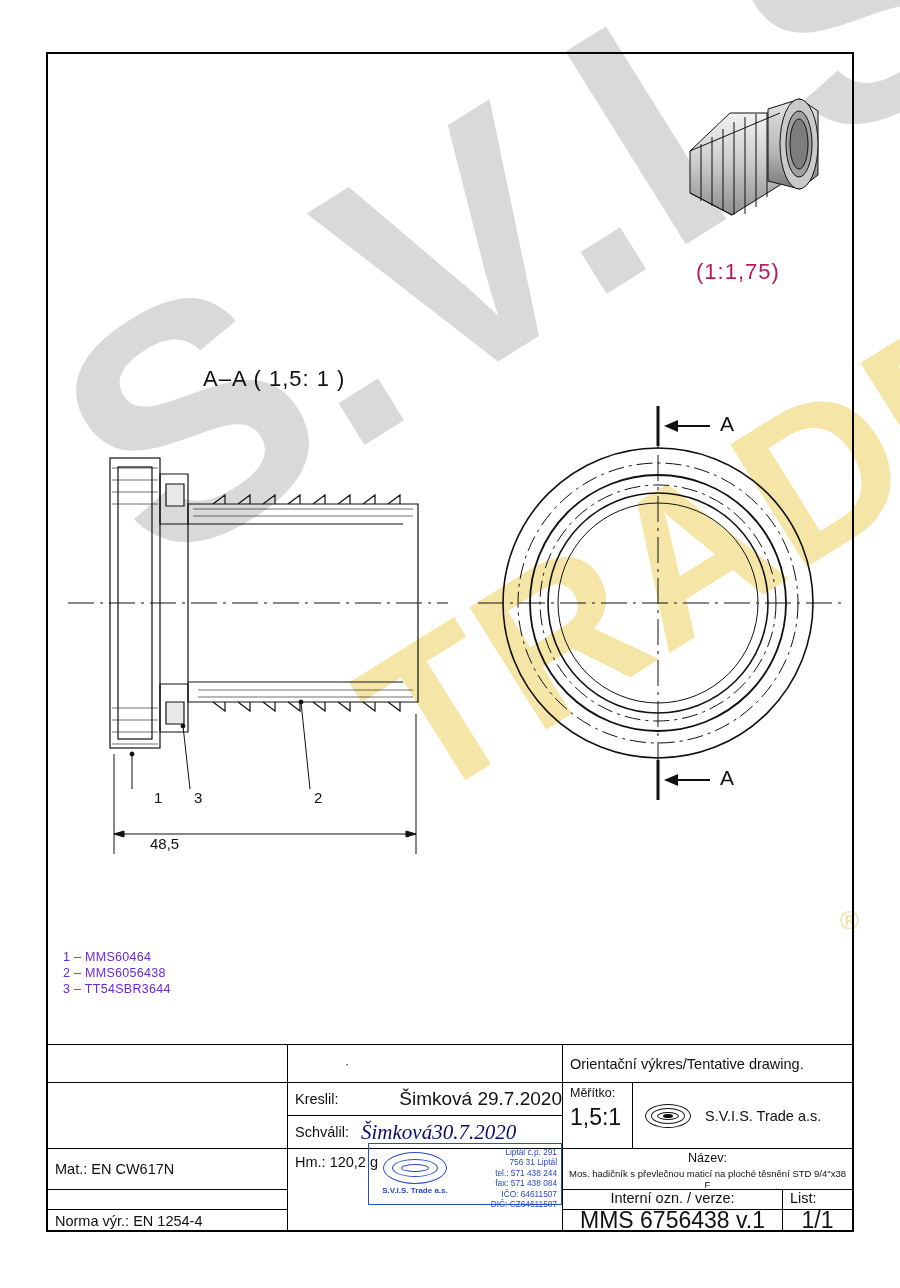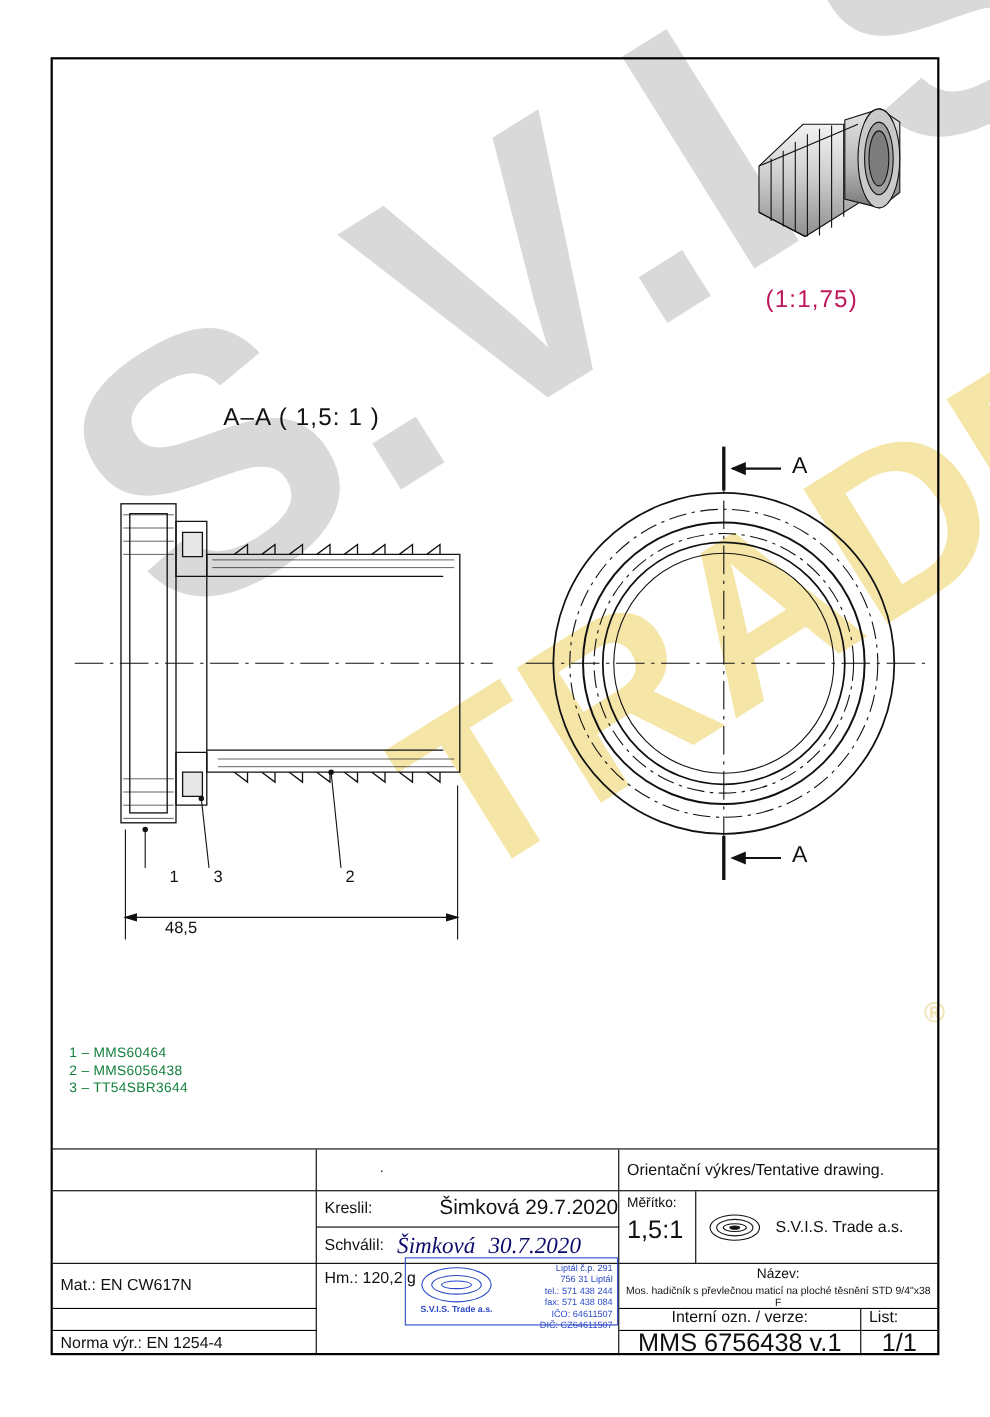--- a/index.html
+++ b/index.html
@@ -21,21 +21,21 @@
   .iso{position:absolute;left:620px;top:35px;width:160px;height:150px;}
   .iso svg{display:block;}
 
   .scale-note{position:absolute;left:648px;top:205px;font-size:22px;letter-spacing:1px;color:#be185d;}
   .section-note{position:absolute;left:155px;top:312px;font-size:22px;letter-spacing:1px;color:#111;}
 
   .lbl{position:absolute;font-size:15px;color:#111;}
   .lbl.big{font-size:21px;}
 
   
-  .parts{position:absolute;left:15px;top:895px;font-size:12.5px;line-height:16px;color:#15803d;font-family:"Liberation Sans",sans-serif;letter-spacing:.3px;}
+  .parts{position:absolute;left:15px;top:895px;font-size:12.5px;line-height:16px;color:#6d28d9;font-family:"Liberation Sans",sans-serif;letter-spacing:.3px;}
 
   
   .tb{position:absolute;left:0;bottom:0;width:804px;height:186px;border-top:1.6px solid #000;box-sizing:border-box;}
   .tb div.cell{position:absolute;box-sizing:border-box;}
   .br{border-right:1.4px solid #000;}
   .bb{border-bottom:1.4px solid #000;}
 
   .t-small{font-size:12.5px;}
   .t-mid{font-size:14.5px;}
   .t-big{font-size:19px;}
@@ -212,21 +212,21 @@
 
     <div class="cell br bb" style="left:0;top:38px;width:240px;height:66px;"></div>
 
     <div class="cell br bb flexc pad6" style="left:240px;top:38px;width:275px;height:33px;justify-content:space-between;">
       <span class="t-mid">Kreslil:</span>
       <span class="t-big" style="margin-left:12px;">Šimková 29.7.2020</span>
     </div>
     <div class="cell br bb flexc pad6" style="left:240px;top:71px;width:275px;height:33px;">
       <span class="t-mid">Schválil:</span>
       <span class="hand" style="margin-left:12px;">Šimková</span>
-      <span class="hand" style="margin-left:12px;">30.7.2020</span>
+      <span class="hand" style="">30.7.2020</span>
     </div>
 
     <div class="cell br bb" style="left:515px;top:38px;width:70px;height:66px;">
       <div class="t-small pad6" style="margin-top:3px;">Měřítko:</div>
       <div class="t-xl pad6" style="margin-top:4px;">1,5:1</div>
     </div>
 
     <div class="cell bb flexc" style="left:585px;top:38px;width:219px;height:66px;padding-left:12px;">
       <span class="logo-oval">
           <i></i>

